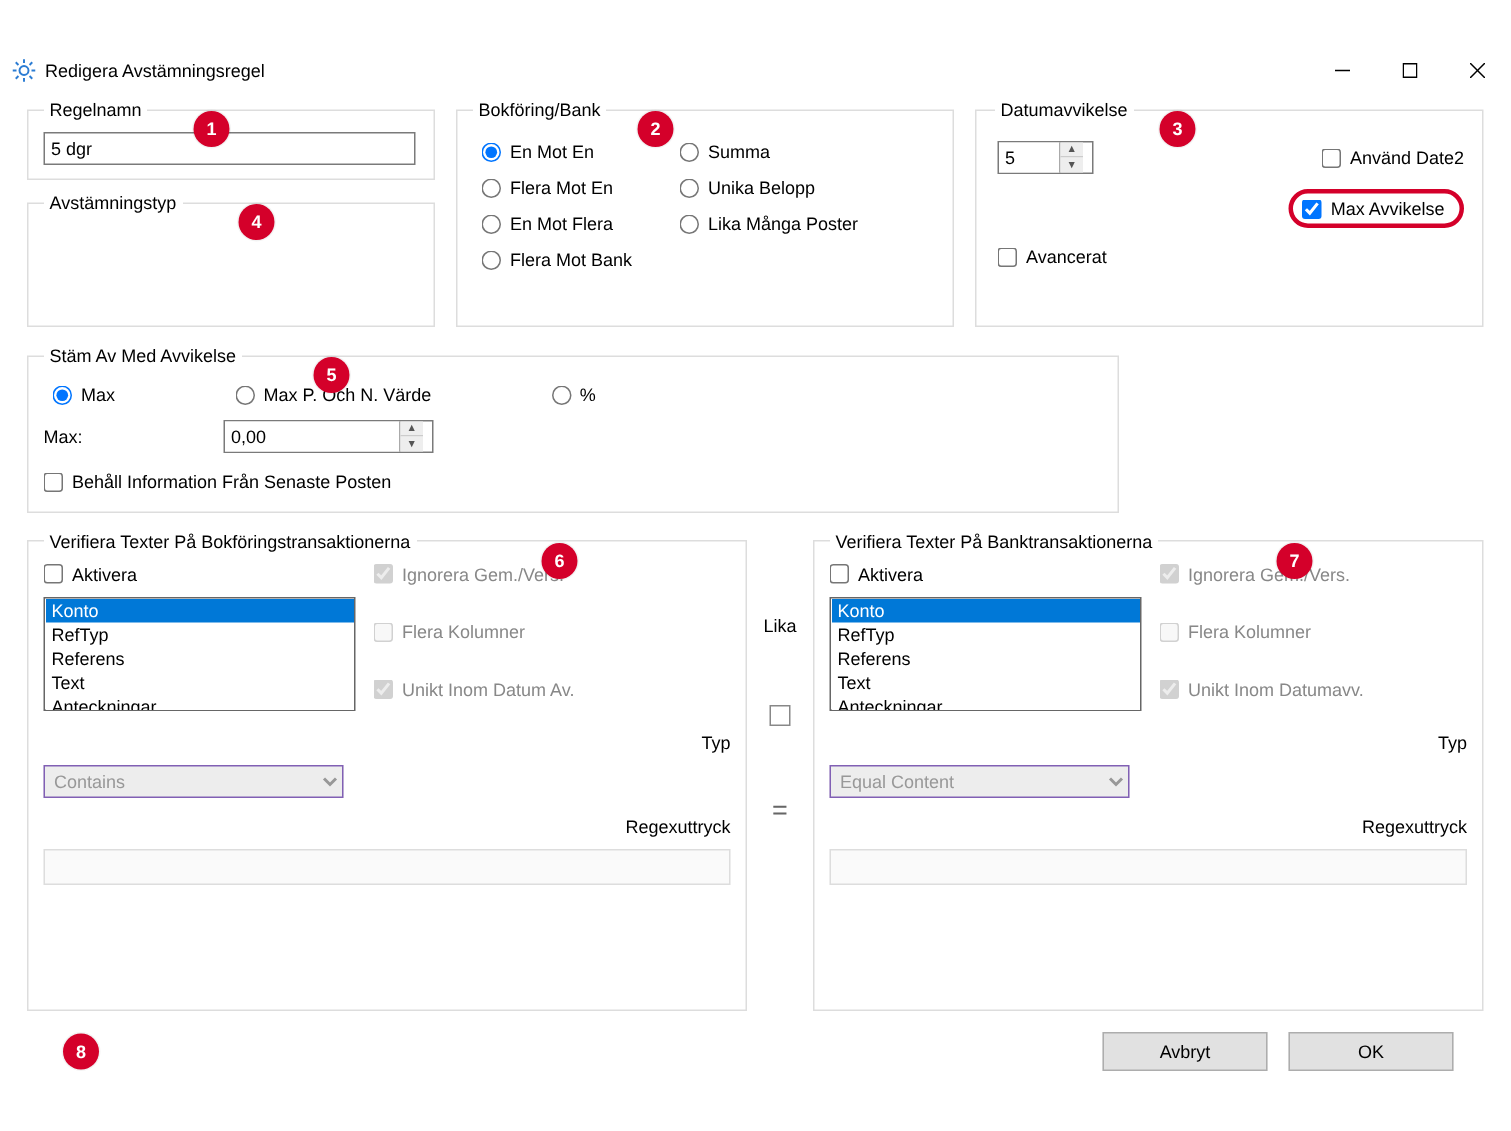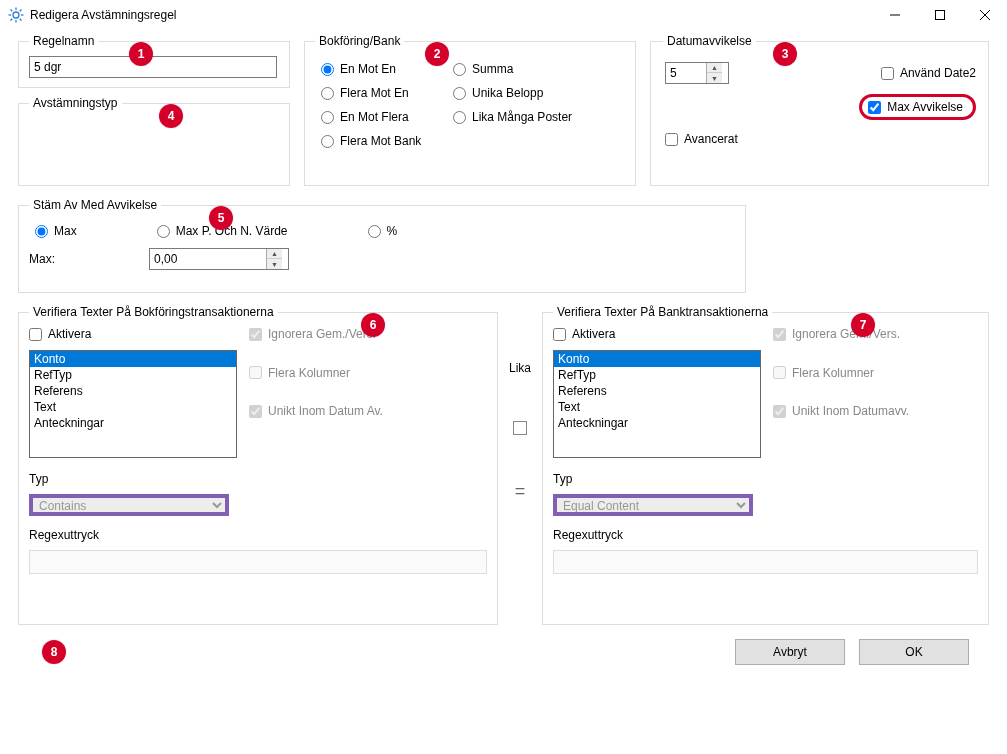--- a/index.html
+++ b/index.html
@@ -1,17 +1,17 @@
 <!DOCTYPE html>
 <html><head>
 <meta charset="utf-8">
 <style>
 * { box-sizing: border-box; font-family: "Segoe UI", Tahoma, sans-serif; font-size: 12px; }
 body { margin:0; padding:0; width:1007px; height:754px; background:#fff; color:#000; }
-.titlebar { display:flex; align-items:center; height:30px; padding:0 0 0 8px; border-bottom:0; }
+.titlebar { display:flex; align-items:center; height:30px; padding:0 0 0 8px; border-bottom:0;margin-top:32px; }
 .titlebar .icon { width:16px; height:16px; margin-right:6px; }
 .titlebar .title { flex:1; }
 .winbtns { display:flex; height:100%; }
 .winbtn { width:45px; display:flex; align-items:center; justify-content:center; }
 
 fieldset { border:1px solid #ddd; margin:0; padding:8px 10px 10px 10px; position:relative; }
 legend { padding:0 4px; color:#000; }
 
 .content { padding:4px 18px 10px 18px; }
 
@@ -51,30 +51,30 @@
 
 .row3 { display:flex; margin-top:12px; gap:0; }
 fieldset.verif-l { width:480px; height:320px; }
 .mid-col { width:44px; display:flex; flex-direction:column; align-items:center; justify-content:flex-start; padding-top:56px; gap:46px; }
 fieldset.verif-r { flex:1; height:320px; }
 
 .verif-top { display:flex; gap:0; }
 .verif-left { width:208px; }
 .verif-right { flex:1; padding-left:12px; }
 
-.listbox { border:1px solid #666; height:108px; overflow-y:scroll; background:#fff; margin-top:6px; }
+.listbox { border:1px solid #666; height:76px; overflow-y:scroll; background:#fff; margin-top:6px; }
 .listbox .item { padding:1px 4px; }
 .listbox .item.sel { background:#0078d7; color:#fff; }
 
 .disabled-check { color:#888; }
 .disabled-check input { accent-color:#999; }
 
 .typ-block { margin-top:14px; }
-.typ-block .lbl { margin-bottom:8px; }
-select.disabled-sel { width:200px; height:22px; background:#e6e6e6; border:4px solid #4c1d95; color:#6d6d6d; padding:0 2px; }
+.typ-block .lbl { margin-bottom:8px;text-align:right; }
+select.disabled-sel { width:200px; height:22px; background:#e6e6e6; border:1px solid #4c1d95; color:#6d6d6d; padding:0 2px; }
 .regex-input { width:100%; height:24px; border:1px solid #ddd; background:#fafafa; margin-top:6px; }
 
 .lika-lbl { font-size:12px; }
 .eq-sign { font-size:18px; color:#666; }
 .lika-check { width:14px; height:14px; border:1px solid #888; background:#fff; }
 
 .footer { display:flex; align-items:center; padding:14px 20px 0 20px; gap:14px; }
 .footer .spacer { flex:1; }
 button.btn { min-width:110px; height:26px; border:1px solid #adadad; background:#e1e1e1; cursor:pointer; }
 
@@ -226,20 +226,24 @@
     <div class="stamav-maxrow">
       <span class="lbl">Max:</span>
       <div class="spinner">
         <input type="text" value="0,00" style="">
         <div class="arrows">
             <div>▲</div>
             <div>▼</div>
           </div>
       </div>
     </div>
+    <label class="check-label">
+        <input type="checkbox" style="">
+        <span>Behåll Information Från Senaste Posten</span>
+      </label>
     <span class="badge" style="top:-6px; left:190px">5</span>
   </fieldset>
 
   <div class="row3">
 
     <fieldset class="verif-l">
       <legend>Verifiera Texter På Bokföringstransaktionerna</legend>
       <div class="verif-top">
         <div class="verif-left">
           <label class="check-label">

